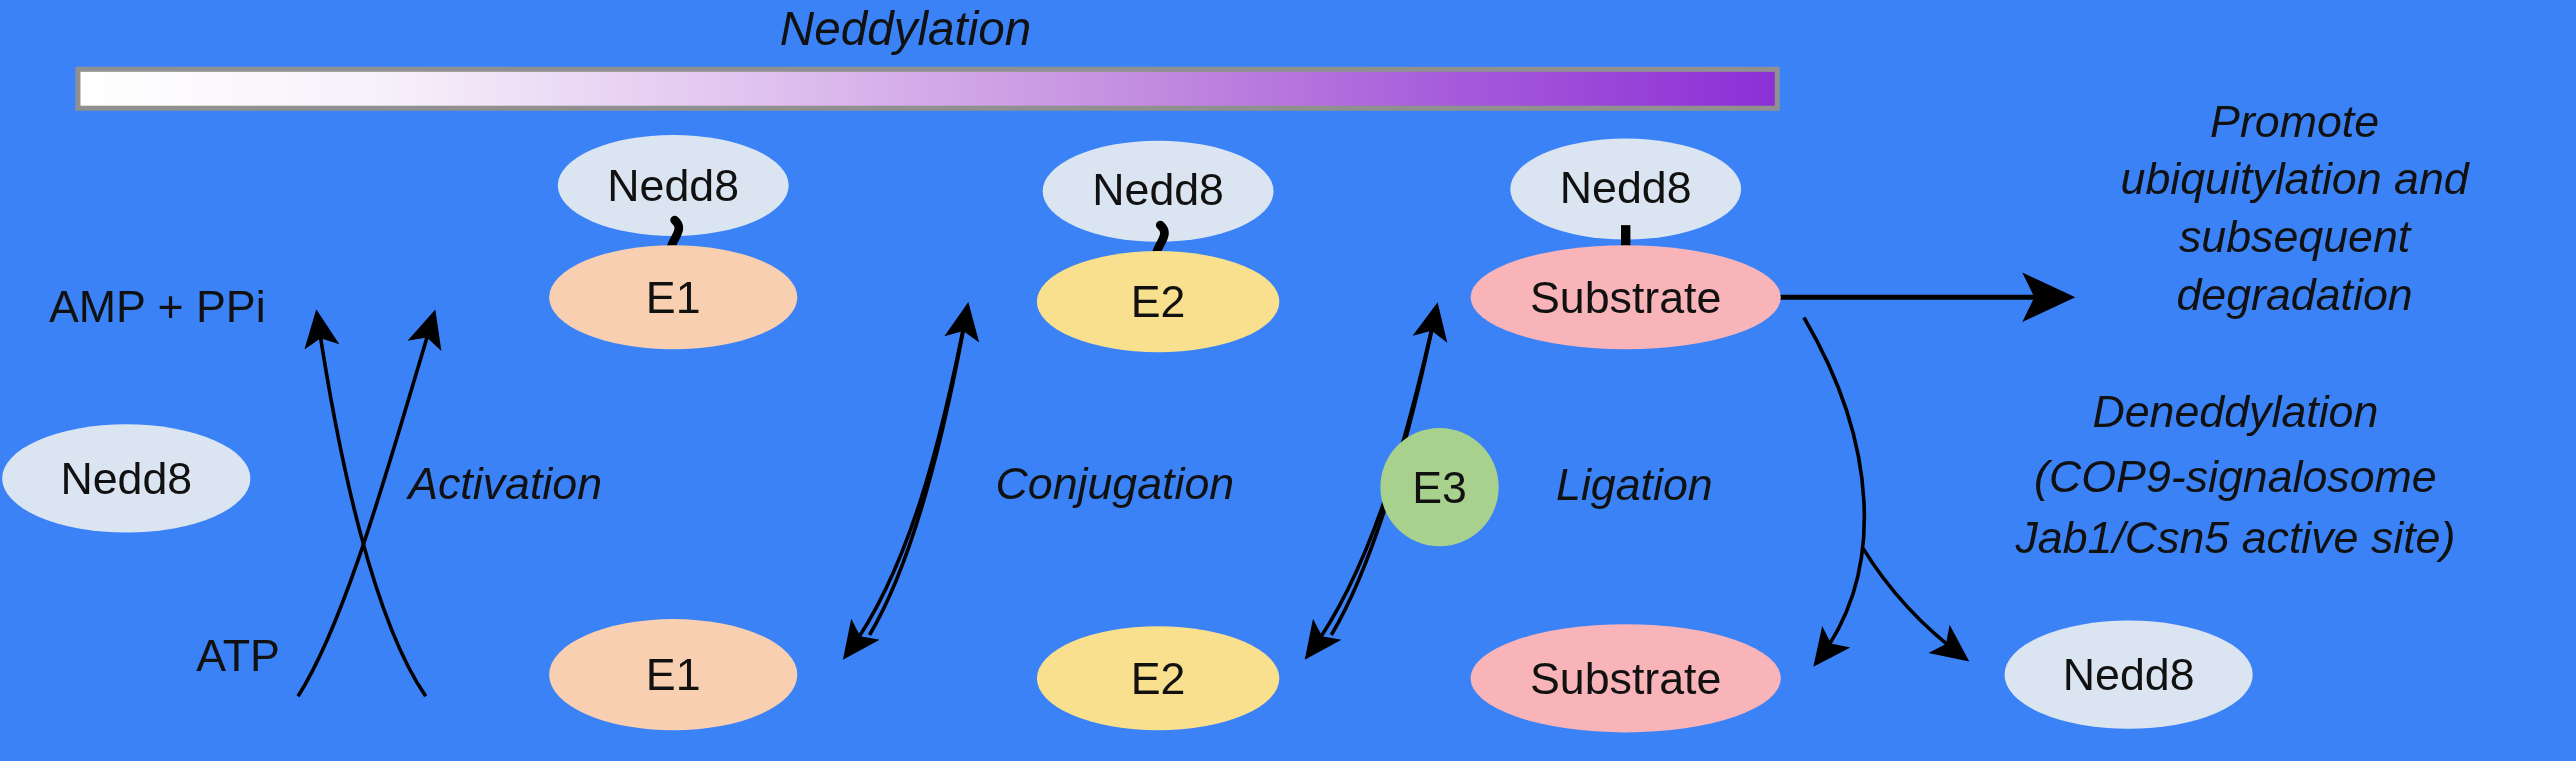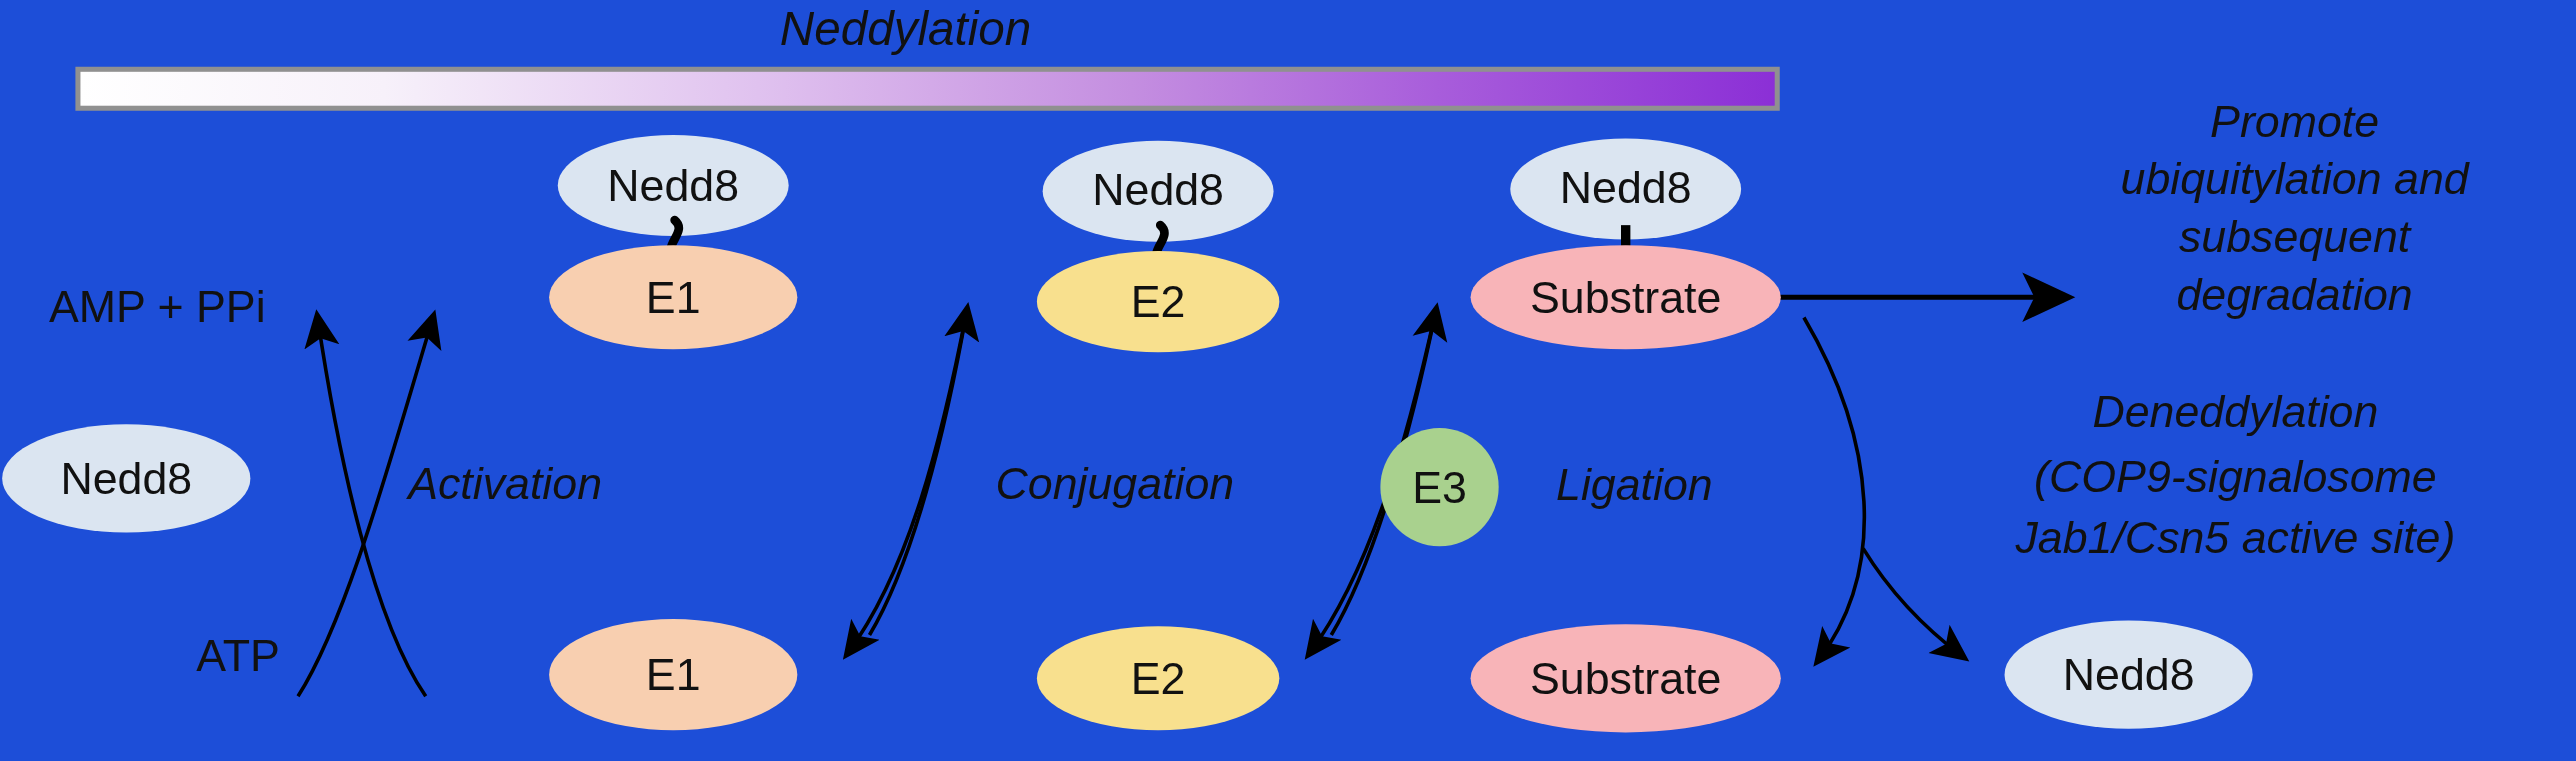--- a/index.html
+++ b/index.html
@@ -7,21 +7,21 @@
     padding: 0;
     background: #ffffff;
   }
   body {
     font-family: "Liberation Sans", sans-serif;
   }
   #canvas {
     position: relative;
     width: 2576px;
     height: 762px;
-    background: #1d4ed8;
+    background: #3b82f6;
     overflow: hidden;
   }
   svg.layer {
     position: absolute;
     top: 0;
     left: 0;
     width: 2576px;
     height: 762px;
   }
   .node-label {

